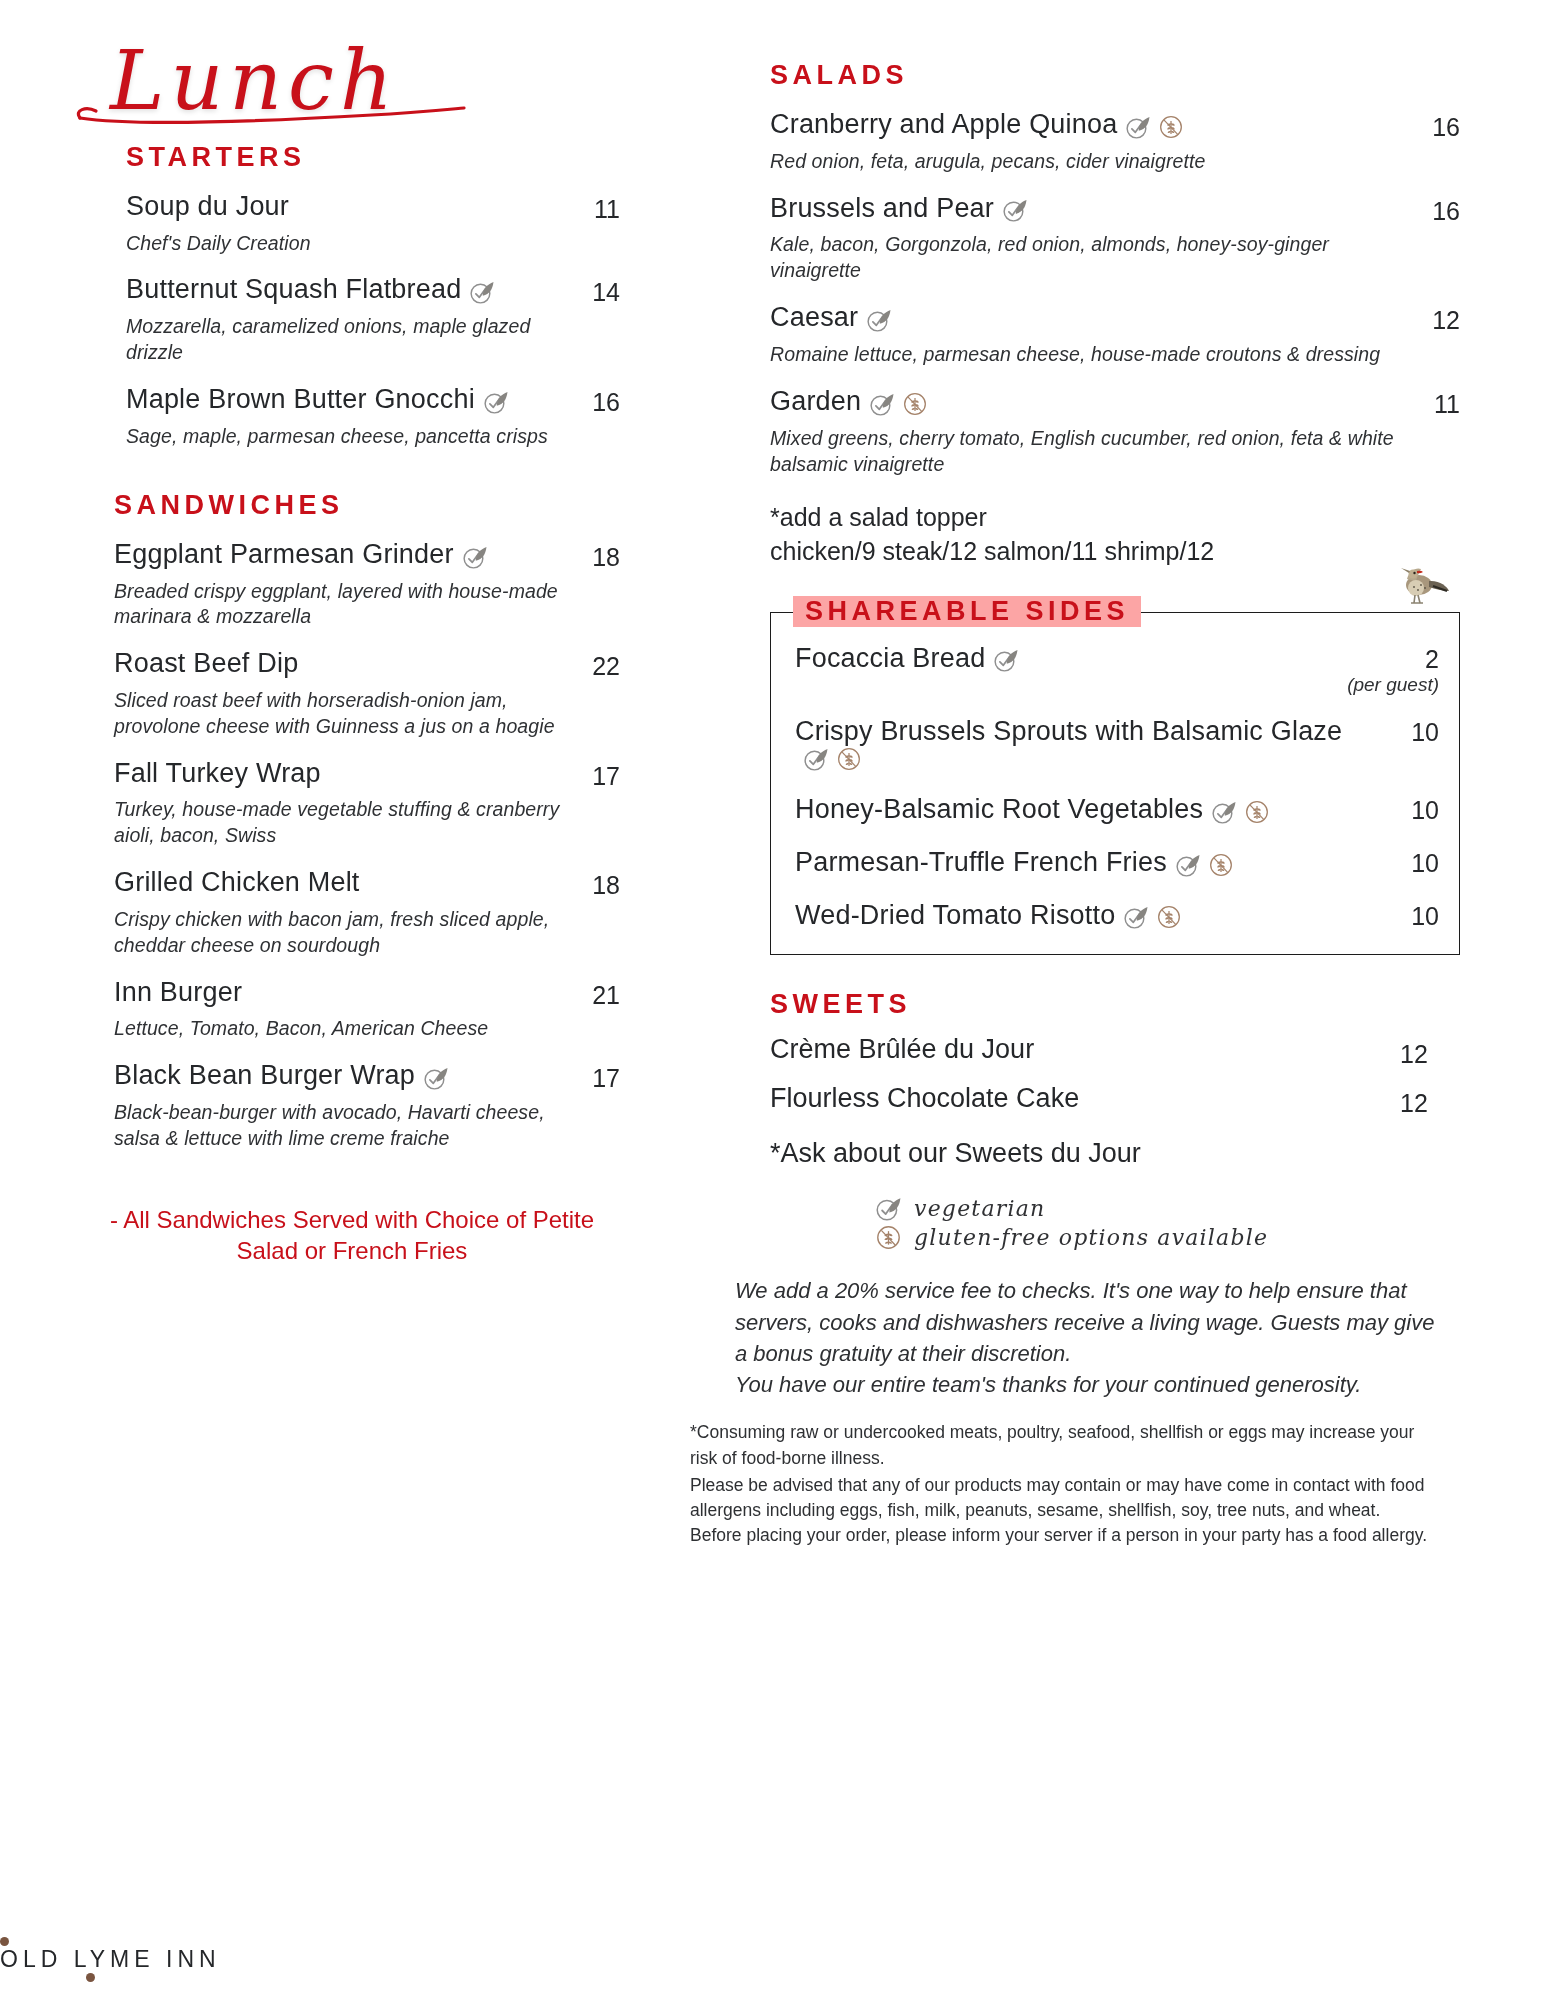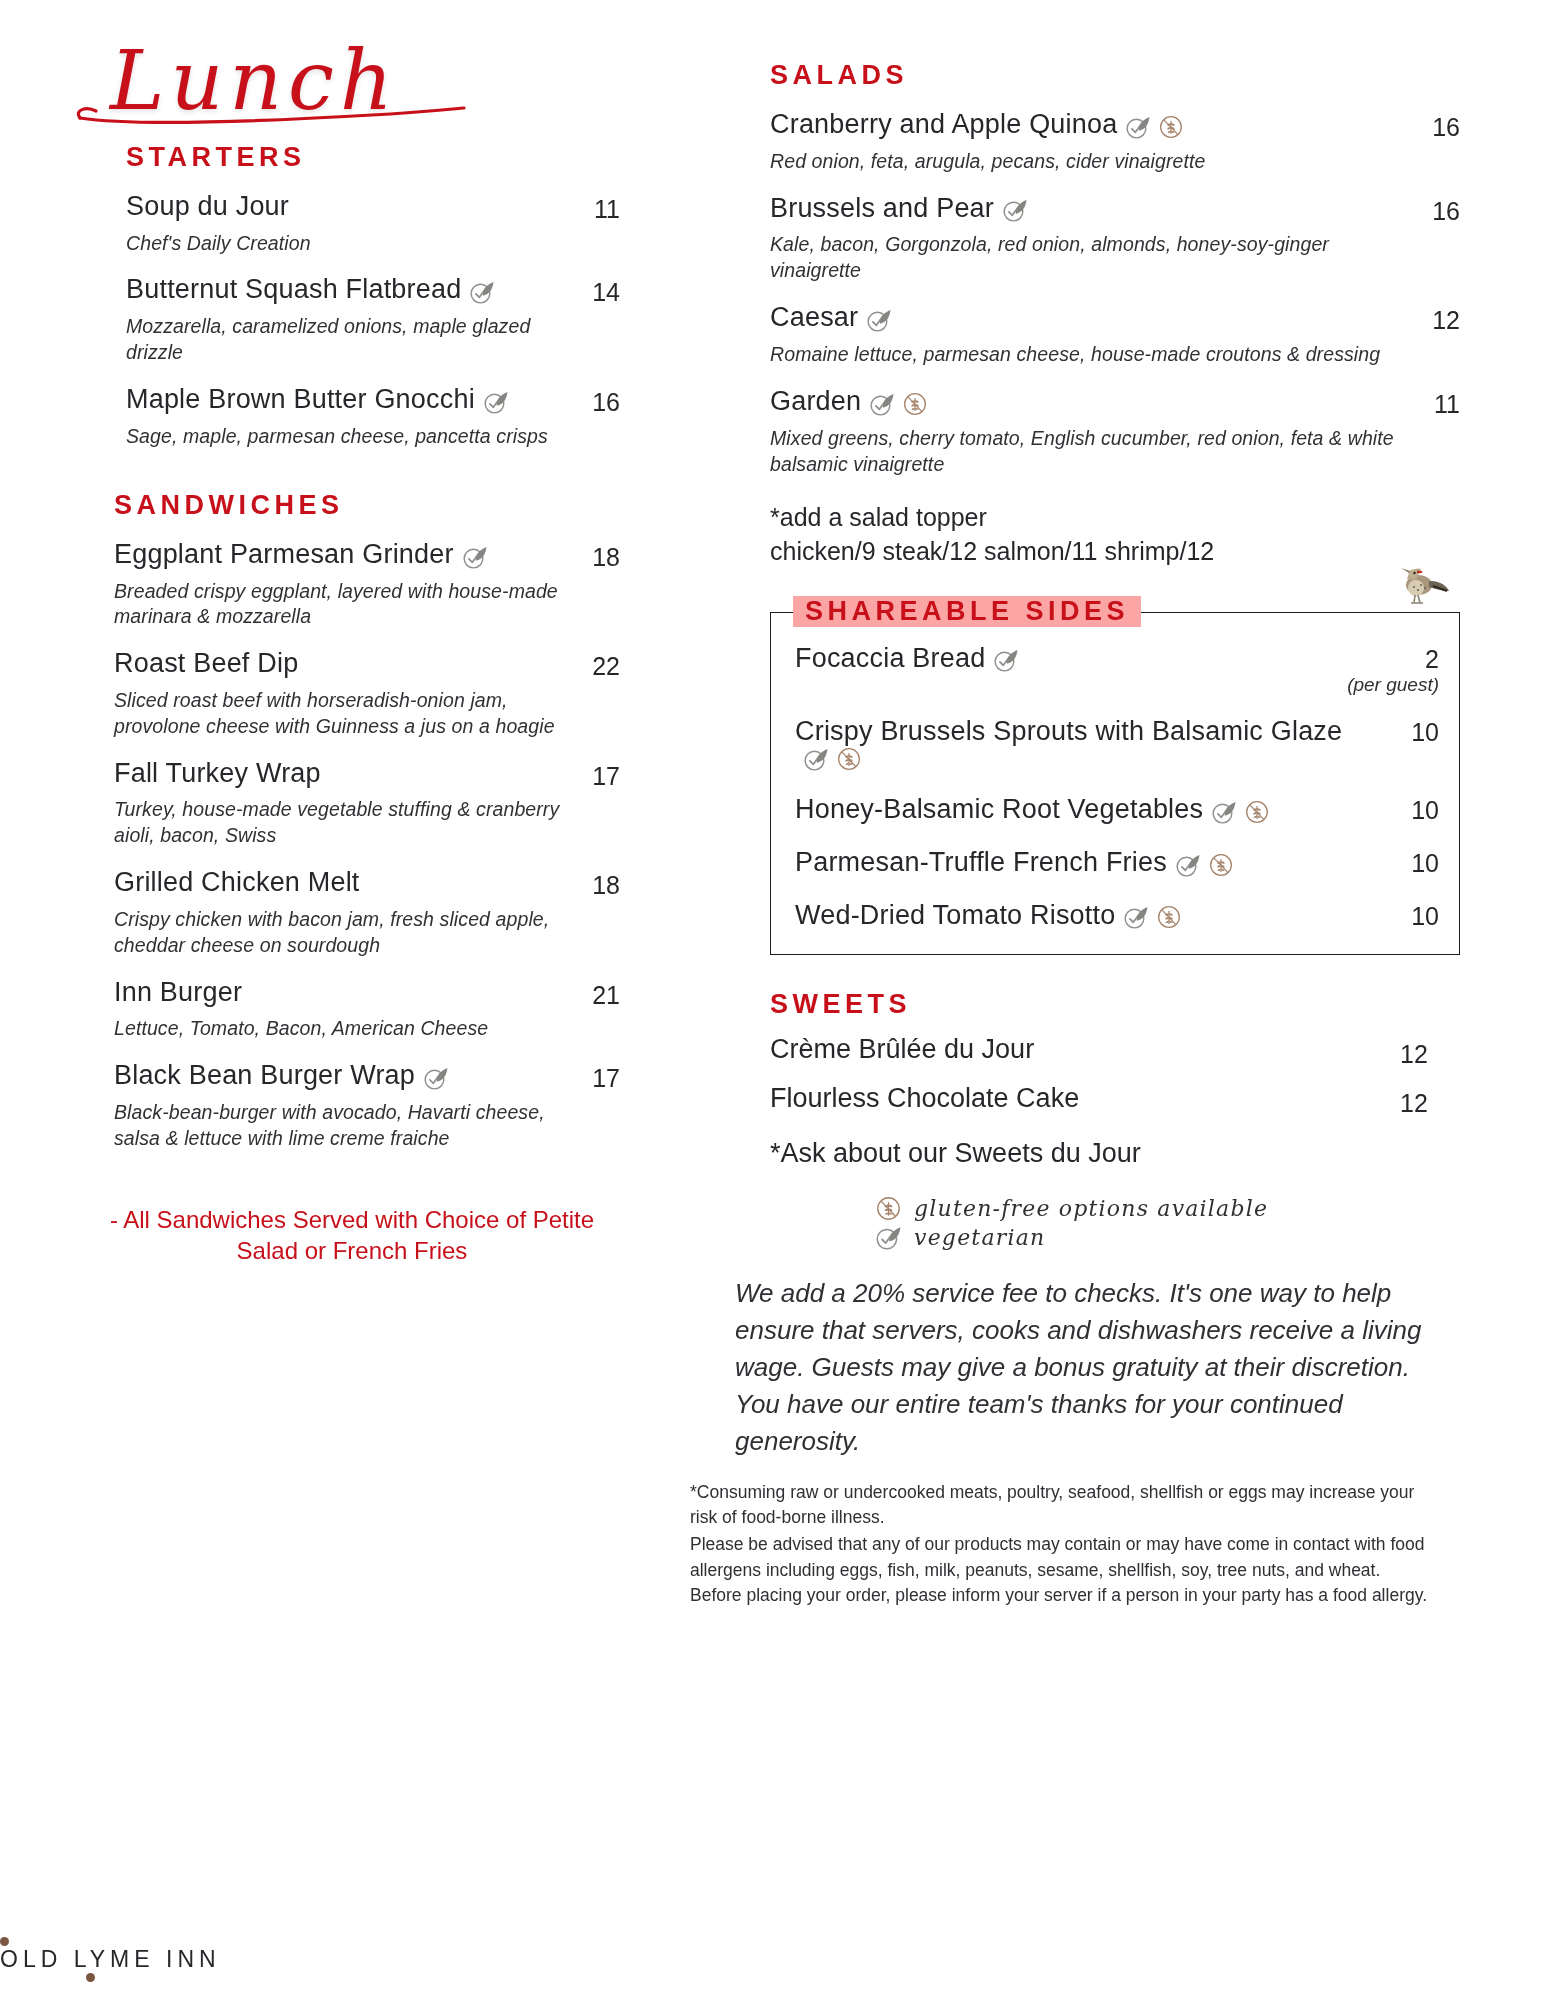--- a/index.html
+++ b/index.html
@@ -131,21 +131,21 @@
     font-family:"DejaVu Serif", serif;
     font-style:italic;
     font-size:22px;
     letter-spacing:1.2px;
     color:#303134;
   }
 
   
   .note-service {
     margin-top:24px; margin-left:-35px;
-    font-size:26px; font-style:italic; line-height:1.42; color:#2e3033;
+    font-size:22px; font-style:italic; line-height:1.42; color:#2e3033;
     width:700px;
   }
   .note-allergen {
     margin-top:20px; margin-left:-80px;
     font-size:17.5px; line-height:1.44; color:#2e3033;
     width:740px;
   }
 
   
   .sandwich-note {
@@ -505,43 +505,43 @@
             <div class="sweet-price">12</div>
           </div>
         </div>
       <div class="ask-line">*Ask about our Sweets du Jour</div>
     </div>
 
     <div class="legend">
       <div class="legend-row">
         <span class="badge">
           <svg viewBox="0 0 34 34">
+            <circle cx="15" cy="19" r="12.2" fill="none" stroke="#8f8f8f" stroke-width="1.9"></circle>
+            <path d="M9 19.5 L 13.5 24 L 22 12" fill="none" stroke="#8f8f8f" stroke-width="2.3" stroke-linecap="round" stroke-linejoin="round"></path>
+            <path d="M18 22 C 18 13, 24 7, 32 4 C 31 13, 27 20, 18 22 Z" fill="#878581"></path>
+          </svg>
+        </span>
+        <span class="legend-text">vegetarian</span>
+      </div>
+      <div class="legend-row">
+        <span class="badge">
+          <svg viewBox="0 0 34 34">
             <circle cx="17" cy="17" r="13.5" fill="none" stroke="#a5836a" stroke-width="1.7"></circle>
             <path d="M17 9 L 17 26" stroke="#a5836a" stroke-width="1.6"></path>
             <path d="M17 12 q -5 0 -5 3.2 q 5 0.6 5 -3.2 Z" fill="#a5836a"></path>
             <path d="M17 12 q 5 0 5 3.2 q -5 0.6 -5 -3.2 Z" fill="#a5836a"></path>
             <path d="M17 17 q -5 0 -5 3.2 q 5 0.6 5 -3.2 Z" fill="#a5836a"></path>
             <path d="M17 17 q 5 0 5 3.2 q -5 0.6 -5 -3.2 Z" fill="#a5836a"></path>
             <path d="M17 22 q -4.3 0 -4.3 2.8 q 4.3 0.5 4.3 -2.8 Z" fill="#a5836a"></path>
             <path d="M17 22 q 4.3 0 4.3 2.8 q -4.3 0.5 -4.3 -2.8 Z" fill="#a5836a"></path>
             <path d="M8 8 L 26 27" stroke="#a5836a" stroke-width="1.6"></path>
           </svg>
         </span>
         <span class="legend-text">gluten-free options available</span>
       </div>
-      <div class="legend-row">
-        <span class="badge">
-          <svg viewBox="0 0 34 34">
-            <circle cx="15" cy="19" r="12.2" fill="none" stroke="#8f8f8f" stroke-width="1.9"></circle>
-            <path d="M9 19.5 L 13.5 24 L 22 12" fill="none" stroke="#8f8f8f" stroke-width="2.3" stroke-linecap="round" stroke-linejoin="round"></path>
-            <path d="M18 22 C 18 13, 24 7, 32 4 C 31 13, 27 20, 18 22 Z" fill="#878581"></path>
-          </svg>
-        </span>
-        <span class="legend-text">vegetarian</span>
-      </div>
     </div>
 
     <div class="note-service">
       <div>We add a 20% service fee to checks. It's one way to help ensure that servers, cooks and dishwashers receive a living wage. Guests may give a bonus gratuity at their discretion.</div>
       <div>You have our entire team's thanks for your continued generosity.</div>
     </div>
     <div class="note-allergen">
       <div>*Consuming raw or undercooked meats, poultry, seafood, shellfish or eggs may increase your risk of food-borne illness.</div>
       <div style="margin-top:2px">Please be advised that any of our products may contain or may have come in contact with food allergens including eggs, fish, milk, peanuts, sesame, shellfish, soy, tree nuts, and wheat. Before placing your order, please inform your server if a person in your party has a food allergy.</div>
     </div>

